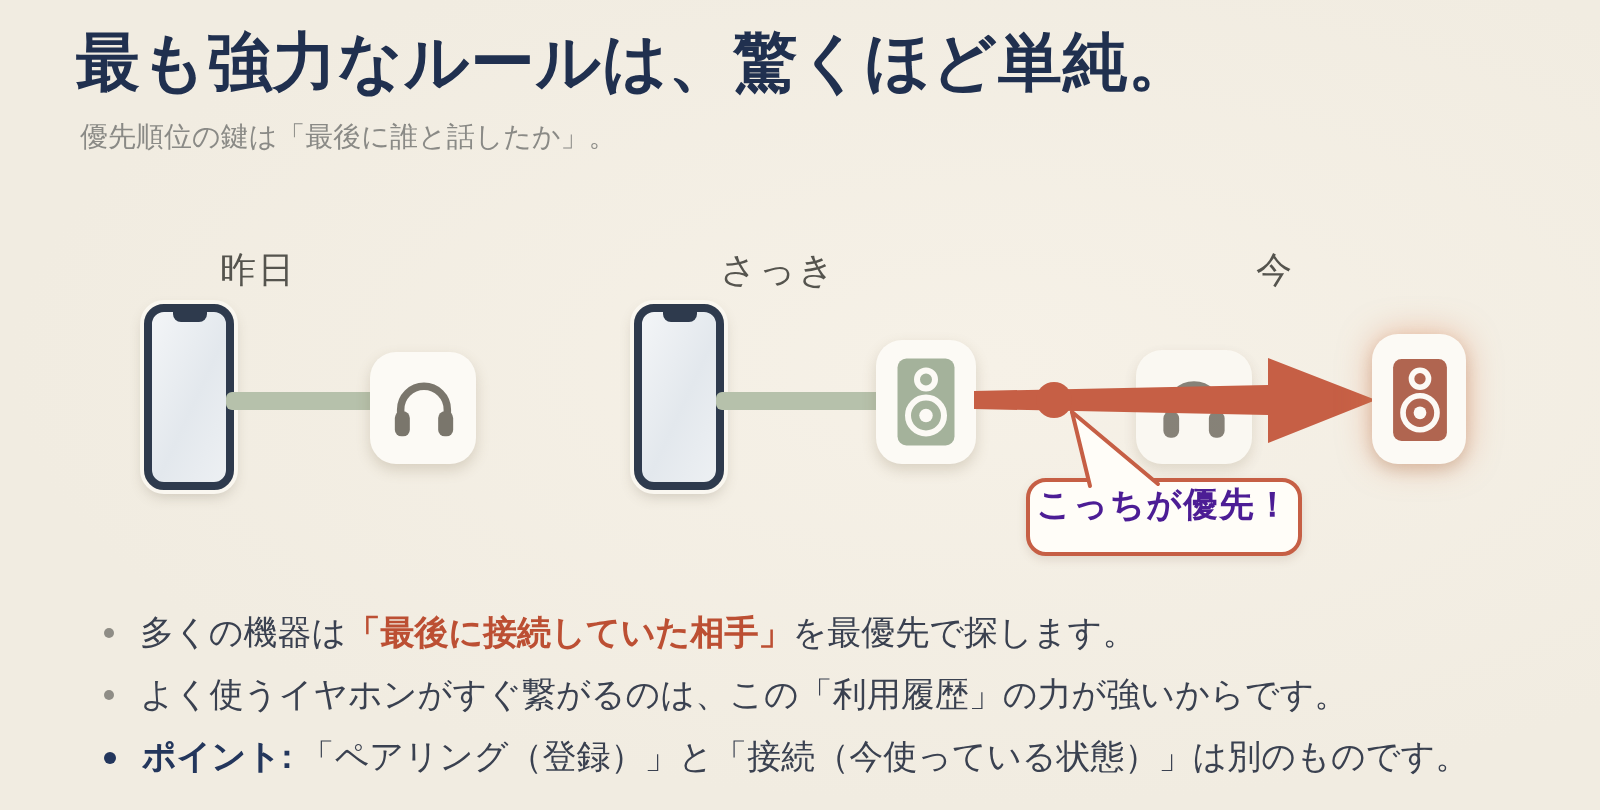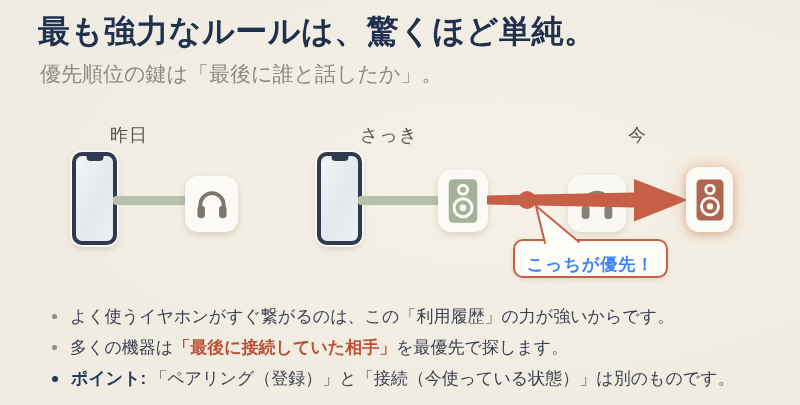--- a/index.html
+++ b/index.html
@@ -13,21 +13,21 @@
     position:relative; width:800px; height:405px;
     background: radial-gradient(ellipse at 62% 45%, #f6f1e7 0%, #f1ece1 70%);
   }
   
   .title {
     position:absolute; left:38px; top:10px;
     font-size:32px; font-weight:800; color:#20304f; letter-spacing:0.5px;
   }
   .subtitle {
     position:absolute; left:40px; top:60px;
-    font-size:21px; font-weight:500; color:#8a8a86;
+    font-size:14px; font-weight:500; color:#8a8a86;
   }
   
   .stage-label {
     position:absolute; top:123px; font-size:18px; color:#55544e;
     text-align:left; letter-spacing:1px;
   }
   .lbl-yesterday { left:110px; width:60px; }
   .lbl-earlier   { left:360px; width:80px; }
   .lbl-now       { left:628px; width:52px; }
   
@@ -59,24 +59,24 @@
   .card-spk-g  { left:438px; top:170px; width:50px; height:62px; z-index:2; }
   .card-hp-2   { left:568px; top:175px; width:58px; height:57px; opacity:.82; }
   .card-spk-r  { left:686px; top:167px; width:47px; height:65px; z-index:6;
                  box-shadow: 0 0 16px rgba(225,130,85,.5), 0 3px 7px rgba(120,100,70,.22); }
   
   .overlay { position:absolute; left:0; top:0; width:800px; height:405px; pointer-events:none; }
   .layer-arrow { z-index:4; }
   .layer-tail  { z-index:8; }
   
   .bubble {
-    position:absolute; left:513px; top:239px; width:155px; height:39px; z-index:7;
+    position:absolute; left:513px; top:239px; width:138px; height:39px; z-index:7;
     background:#fffdf8; border:2px solid #c65f45; border-radius:10px;
-    display:flex; align-items:flex-end; justify-content:center;
-    font-size:17px; font-weight:800; color:#3b82f6; letter-spacing:1px;
+    display:flex; align-items:flex-start; justify-content:center;
+    font-size:17px; font-weight:800; color:#4c1d95; letter-spacing:1px;
     box-shadow: 0 2px 5px rgba(120,90,70,.15);
   }
   
   .bullets {
     position:absolute; left:52px; top:304px; width:740px;
     display:flex; flex-direction:column; gap:6px; z-index:3;
   }
   .bullet-row { display:flex; align-items:flex-start; line-height:25px; font-size:17px; color:#3a4150; }
   .bullet-dot {
     width:5px; height:5px; border-radius:50%; background:#8f8d86;
@@ -149,25 +149,25 @@
   </div>
   <svg class="overlay layer-tail" viewBox="0 0 800 405">
     <polygon points="536,206 579,243 545,243" fill="#fffdf8"></polygon>
     <path d="M536 206 L579 242" stroke="#c65f45" stroke-width="2" stroke-linecap="round" fill="none"></path>
     <path d="M536 206 L545 243" stroke="#c65f45" stroke-width="2" stroke-linecap="round" fill="none"></path>
   </svg>
 
   <div class="bullets">
     <div class="bullet-row">
       <span class="bullet-dot"></span>
-      <span>よく使うイヤホンがすぐ繋がるのは、この「利用履歴」の力が強いからです。</span>
+      <span><span>多くの機器は</span><span class="hl-red">「最後に接続していた相手」</span><span>を最優先で探します。</span></span>
     </div>
     <div class="bullet-row">
       <span class="bullet-dot"></span>
-      <span><span>多くの機器は</span><span class="hl-red">「最後に接続していた相手」</span><span>を最優先で探します。</span></span>
+      <span>よく使うイヤホンがすぐ繋がるのは、この「利用履歴」の力が強いからです。</span>
     </div>
     <div class="bullet-row">
       <span class="bullet-dot dark"></span>
       <span><span class="hl-navy">ポイント:</span><span>「ペアリング（登録）」と「接続（今使っている状態）」は別のものです。</span></span>
     </div>
   </div>
 
 </div>
 
 </body></html>

